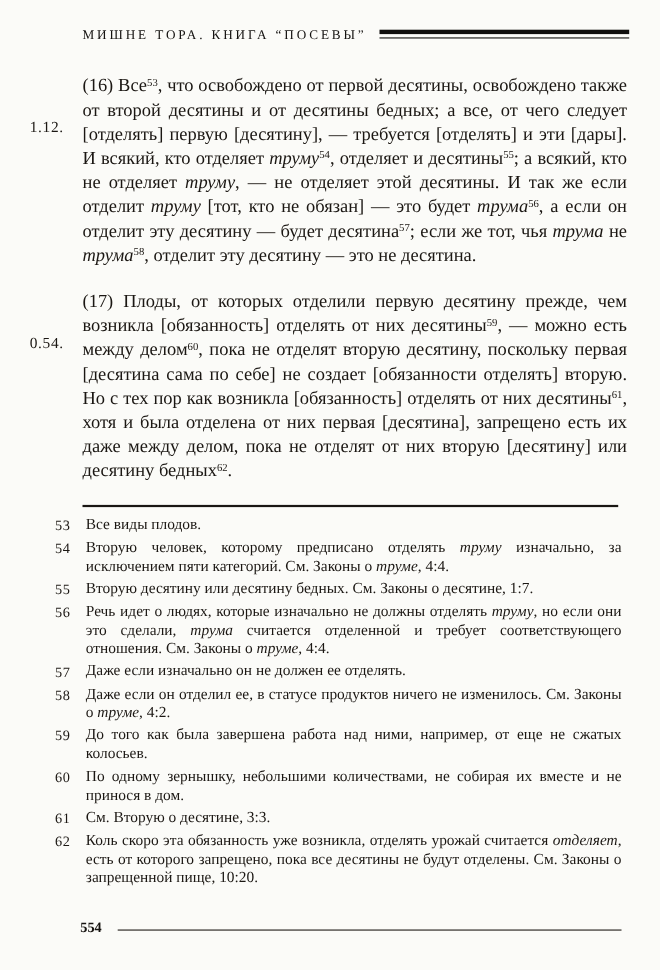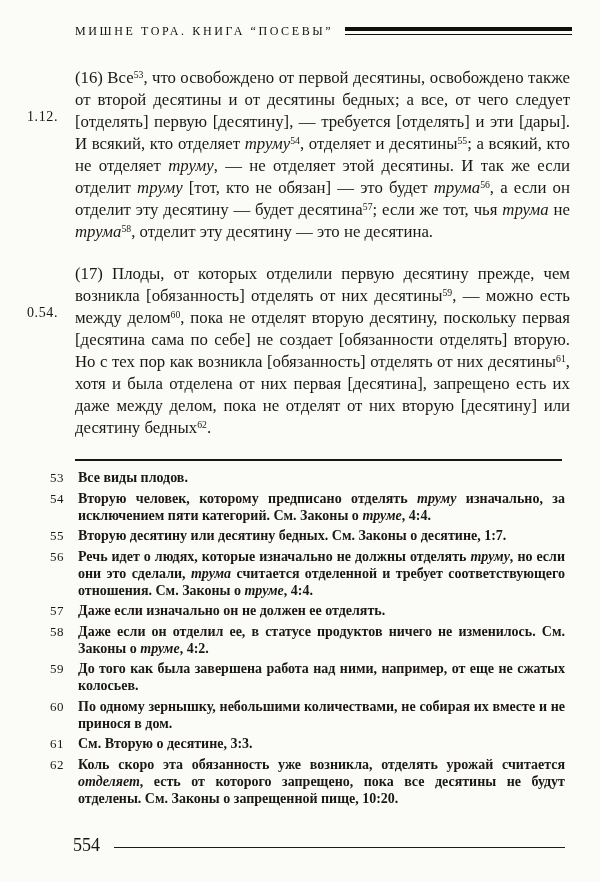--- a/index.html
+++ b/index.html
@@ -93,35 +93,35 @@
     line-height: 17px;
   }
   .fn-num {
     flex: 0 0 28px;
     font-size: 13px;
     letter-spacing: 0.5px;
   }
   .fn-text {
     flex: 1;
     text-align: justify;
-    font-weight: bold;
   }
 
   
   .footer {
     position: absolute;
     left: 73px;
     right: 35px;
     top: 835px;
     display: flex;
     align-items: center;
   }
   .page-number {
-    font-size: 18px;
+    font-size: 13px;
     color: #161310;
+    font-weight: bold;
   }
   .footer-rule {
     flex: 1;
     margin-left: 14px;
     border-top: 1.6px solid #1e1a16;
     position: relative;
     top: 2px;
   }
 </style>
 </head>

